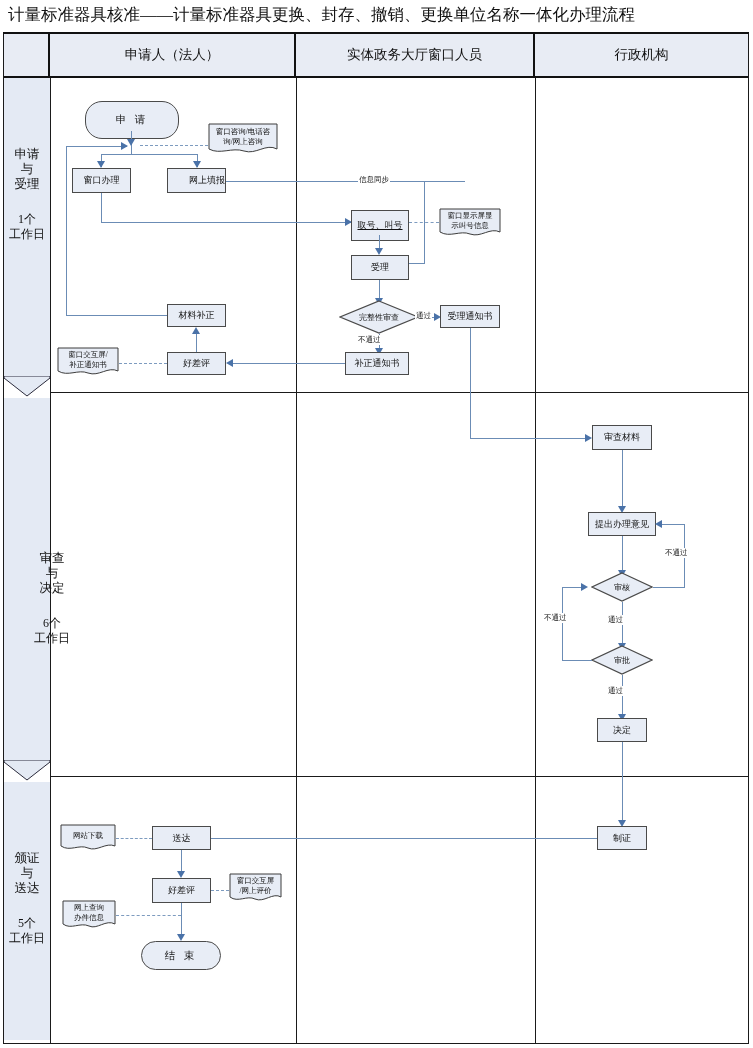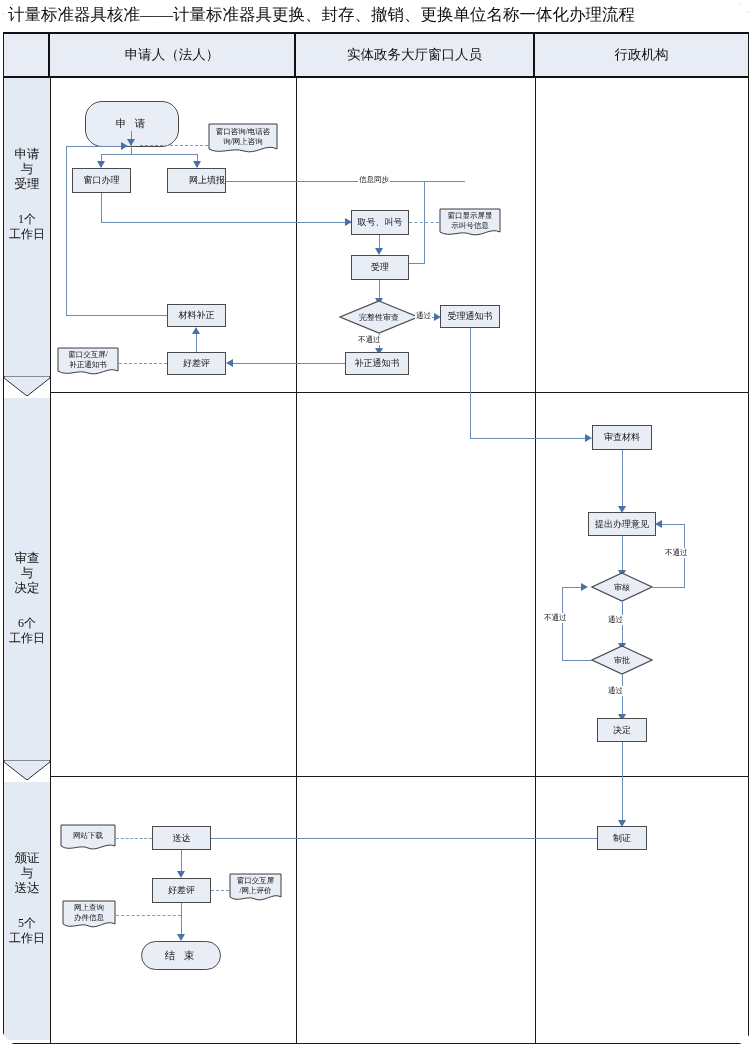--- a/index.html
+++ b/index.html
@@ -1,17 +1,17 @@
 <!DOCTYPE html>
 <html><head>
 <meta charset="utf-8">
 <style>
   html,body{margin:0;padding:0;background:#fff;}
   body{font-family:"Liberation Serif","DejaVu Serif",serif;}
-  #page{position:relative;width:753px;height:1048px;overflow:hidden;background:#fff;border-radius:27px;}
+  #page{position:relative;width:753px;height:1048px;overflow:hidden;background:#fff;}
 
   
   .frame{position:absolute;left:3px;top:4px;width:746px;height:1040px;border:1px solid #1a1a1a;box-sizing:border-box;}
 
   
   .title-bar{position:absolute;left:3px;top:4px;width:746px;height:30px;
     border-bottom:2px solid #111;box-sizing:border-box;background:#fff;}
   .title-text{position:absolute;left:8px;top:4px;font-size:16.5px;color:#111;
     font-family:"Liberation Serif","DejaVu Serif",serif;letter-spacing:0px;white-space:nowrap;}
 
@@ -108,38 +108,38 @@
     <span class="days">1个</span>
     <span class="days" style="margin-top:0">工作日</span>
   </div>
 
   <div class="band" style="top:398px;height:362px;"></div>
   <div class="chev" style="top:760px;">
     <svg width="46" height="22" viewBox="0 0 46 22">
         <polygon points="0,0 46,0 46,2 23,20 0,2" fill="#e4eaf4" stroke="#2b2b3c" stroke-width="1"></polygon>
       </svg>
   </div>
-  <div class="band-label" style="top:551px;">
+  <div class="band-label" style="top:551px;padding-left:25px;">
     <span>审查</span><br>
     <span>与</span><br>
     <span>决定</span>
     <span class="days">6个</span>
     <span class="days" style="margin-top:0">工作日</span>
   </div>
 
   <div class="band" style="top:782px;height:258px;"></div>
   <div class="band-label" style="top:851px;">
     <span>颁证</span><br>
     <span>与</span><br>
     <span>送达</span>
     <span class="days">5个</span>
     <span class="days" style="margin-top:0">工作日</span>
   </div>
 
-  <div class="node term" style="left:85px;top:101px;width:94px;height:46px;text-align:center;">
+  <div class="node term" style="left:85px;top:101px;width:94px;height:38px;text-align:center;">
     <span>申 请</span>
   </div>
 
   <div class="conn v" style="left:131px;top:131px;height:14px;"></div>
   <div class="arrow ar-down" style="left:127px;top:139px;"></div>
 
   <div class="conn h" style="left:101px;top:154px;width:97px;"></div>
   <div class="conn v" style="left:101px;top:154px;height:13px;"></div>
   <div class="arrow ar-down" style="left:97px;top:161px;"></div>
   <div class="conn v" style="left:197px;top:154px;height:13px;"></div>
@@ -195,21 +195,21 @@
     <svg width="62" height="30" viewBox="0 0 62 30">
       <path d="M1,1 L61,1 L61,24 C51,19 42,30 31,26 C21,22 11,30 1,24 Z" fill="#e8edf6" stroke="#3d3d3d" stroke-width="1"></path>
     </svg>
     <div class="note-txt">
       <span>窗口交互屏/</span>
       <span>补正通知书</span>
     </div>
   </div>
   <div class="dash-h" style="left:119px;top:363px;width:48px;"></div>
 
-  <div class="node rect" style="left:351px;top:210px;width:58px;height:25px;">
+  <div class="node rect" style="left:351px;top:210px;width:58px;height:31px;text-decoration:underline;">
     <span>取号、叫号</span>
   </div>
 
   <div class="note" style="left:439px;top:208px;width:62px;height:30px;">
     <svg width="62" height="30" viewBox="0 0 62 30">
       <path d="M1,1 L61,1 L61,24 C51,19 42,30 31,26 C21,22 11,30 1,24 Z" fill="#e8edf6" stroke="#3d3d3d" stroke-width="1"></path>
     </svg>
     <div class="note-txt">
       <span>窗口显示屏显</span>
       <span>示叫号信息</span>

